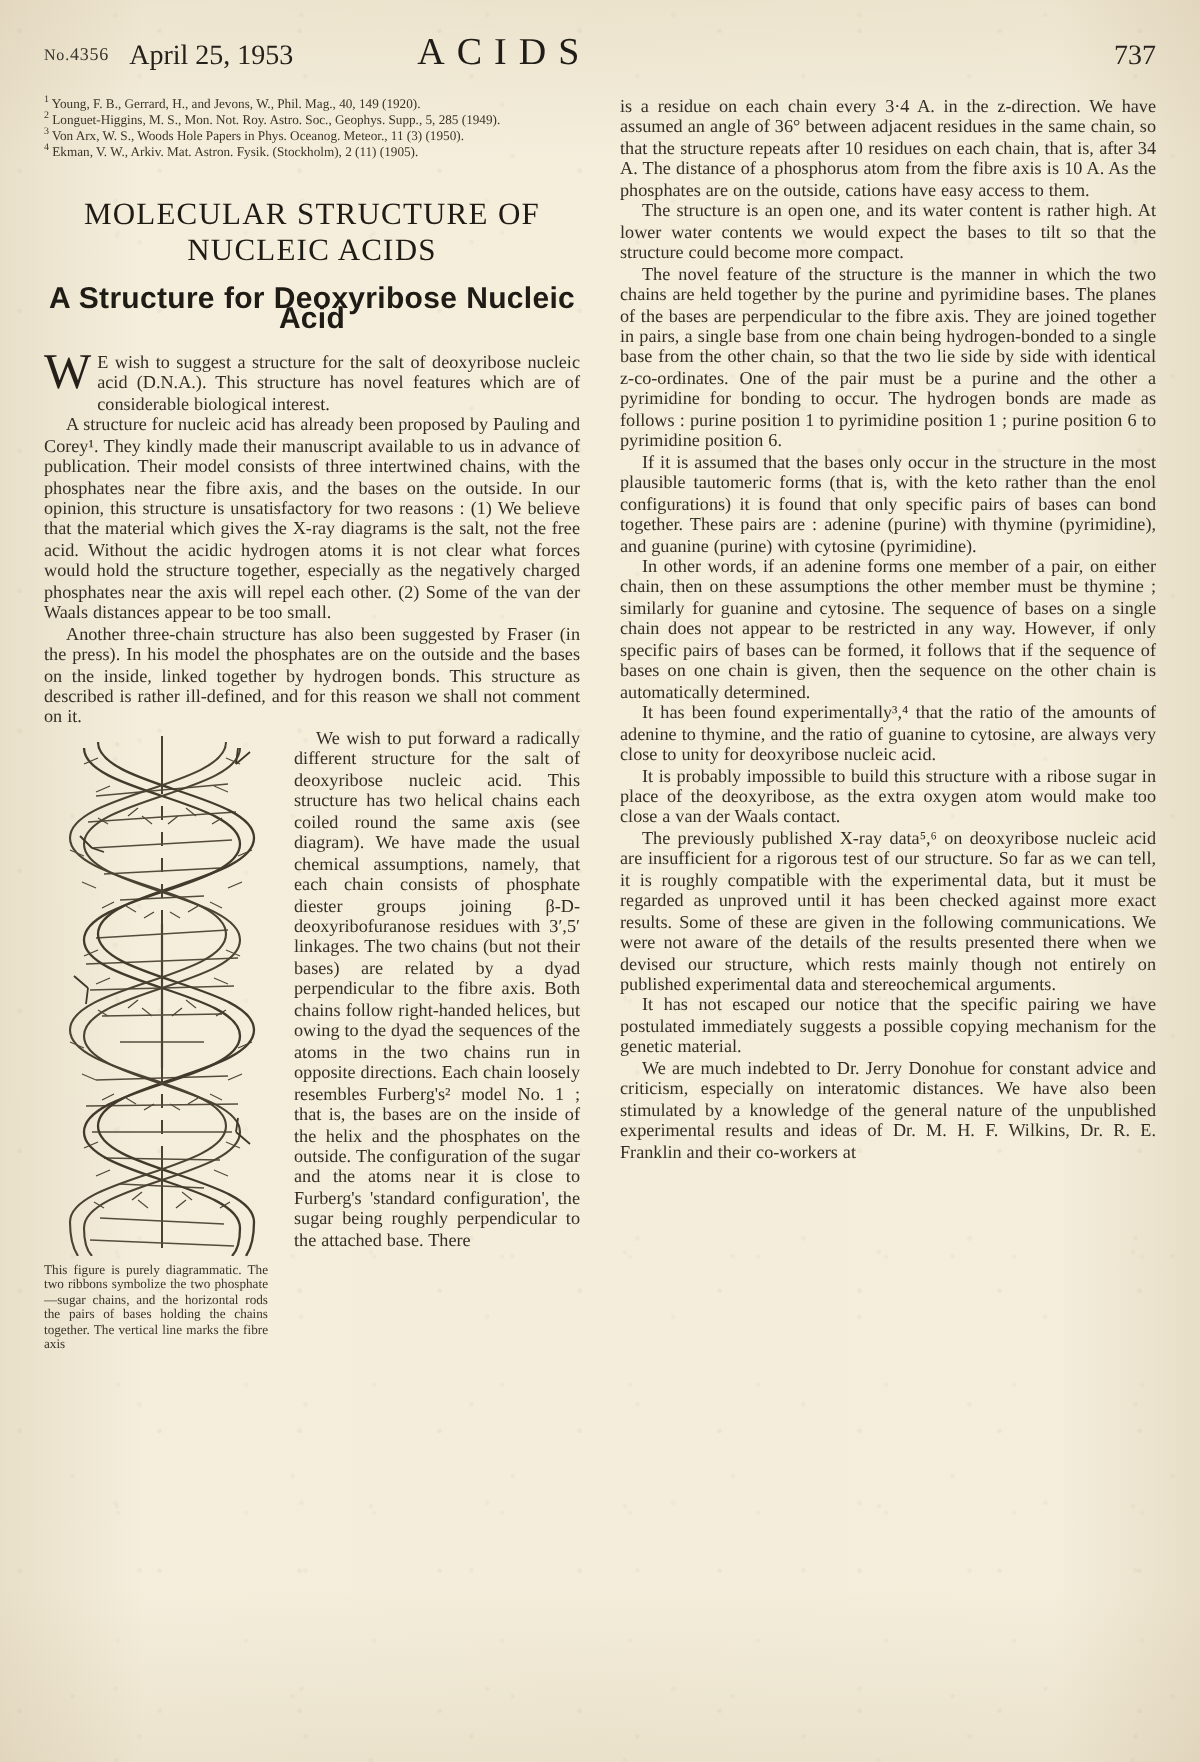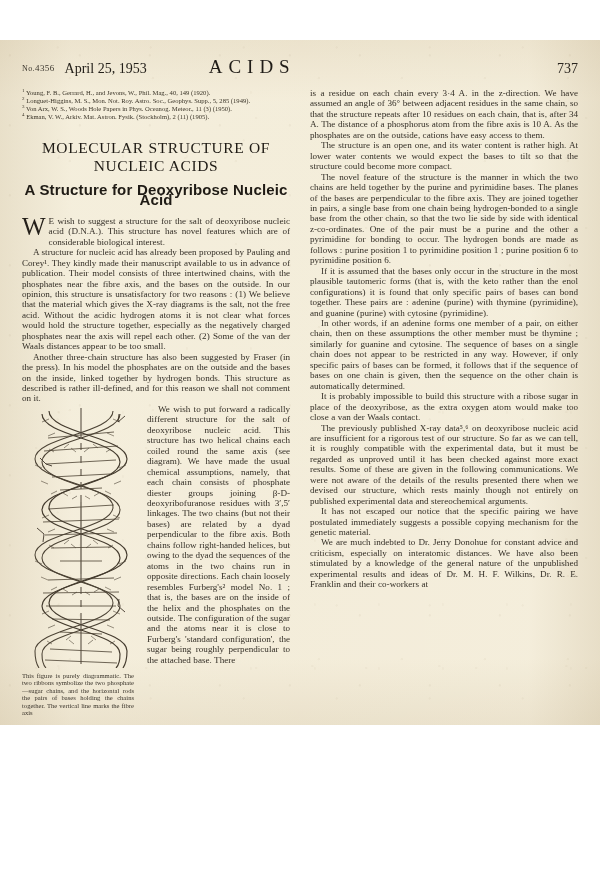--- a/index.html
+++ b/index.html
@@ -11,28 +11,27 @@
     width: 600px;
     height: 881px;
     overflow: hidden;
     font-family: "Liberation Serif", "DejaVu Serif", serif;
   }
 
   
   #page {
     position: relative;
     width: 600px;
-    height: 685px;
+    height: 881px;
     background: #f3ecd8;
     background-image:
       linear-gradient(90deg, rgba(205,190,160,0.28) 0%, rgba(255,252,244,0.10) 12%, rgba(255,253,246,0.05) 50%, rgba(255,252,243,0.10) 88%, rgba(205,190,160,0.30) 100%),
       linear-gradient(180deg, rgba(215,200,170,0.30) 0%, rgba(255,253,245,0.04) 9%, rgba(255,253,245,0.02) 90%, rgba(210,195,165,0.30) 100%);
     color: #2e2a23;
     box-sizing: border-box;
-    margin-top: 40px;
   }
   
   #grain {
     position: absolute;
     inset: 0;
     pointer-events: none;
     opacity: .5;
     background-image:
       radial-gradient(circle at 14% 22%, rgba(150,130,95,.14) 0 1px, transparent 1.4px),
       radial-gradient(circle at 62% 8%, rgba(150,130,95,.10) 0 1px, transparent 1.4px),
@@ -351,20 +350,21 @@
 
       <p>We wish to put forward a radically different structure for the salt of deoxyribose nucleic acid. This structure has two helical chains each coiled round the same axis (see diagram). We have made the usual chemical assumptions, namely, that each chain consists of phosphate diester groups joining β-D-deoxyribofuranose residues with 3′,5′ linkages. The two chains (but not their bases) are related by a dyad perpendicular to the fibre axis. Both chains follow right-handed helices, but owing to the dyad the sequences of the atoms in the two chains run in opposite directions. Each chain loosely resembles Furberg's² model No. 1 ; that is, the bases are on the inside of the helix and the phosphates on the outside. The configuration of the sugar and the atoms near it is close to Furberg's 'standard configuration', the sugar being roughly perpendicular to the attached base. There</p>
     </div>
 
     <div class="col" id="col-right">
       <p class="noindent">is a residue on each chain every 3·4 A. in the z-direction. We have assumed an angle of 36° between adjacent residues in the same chain, so that the structure repeats after 10 residues on each chain, that is, after 34 A. The distance of a phosphorus atom from the fibre axis is 10 A. As the phosphates are on the outside, cations have easy access to them.</p>
       <p>The structure is an open one, and its water content is rather high. At lower water contents we would expect the bases to tilt so that the structure could become more compact.</p>
       <p>The novel feature of the structure is the manner in which the two chains are held together by the purine and pyrimidine bases. The planes of the bases are perpendicular to the fibre axis. They are joined together in pairs, a single base from one chain being hydrogen-bonded to a single base from the other chain, so that the two lie side by side with identical z-co-ordinates. One of the pair must be a purine and the other a pyrimidine for bonding to occur. The hydrogen bonds are made as follows : purine position 1 to pyrimidine position 1 ; purine position 6 to pyrimidine position 6.</p>
       <p>If it is assumed that the bases only occur in the structure in the most plausible tautomeric forms (that is, with the keto rather than the enol configurations) it is found that only specific pairs of bases can bond together. These pairs are : adenine (purine) with thymine (pyrimidine), and guanine (purine) with cytosine (pyrimidine).</p>
       <p>In other words, if an adenine forms one member of a pair, on either chain, then on these assumptions the other member must be thymine ; similarly for guanine and cytosine. The sequence of bases on a single chain does not appear to be restricted in any way. However, if only specific pairs of bases can be formed, it follows that if the sequence of bases on one chain is given, then the sequence on the other chain is automatically determined.</p>
+      <p>It has been found experimentally³,⁴ that the ratio of the amounts of adenine to thymine, and the ratio of guanine to cytosine, are always very close to unity for deoxyribose nucleic acid.</p>
       <p>It is probably impossible to build this structure with a ribose sugar in place of the deoxyribose, as the extra oxygen atom would make too close a van der Waals contact.</p>
       <p>The previously published X-ray data⁵,⁶ on deoxyribose nucleic acid are insufficient for a rigorous test of our structure. So far as we can tell, it is roughly compatible with the experimental data, but it must be regarded as unproved until it has been checked against more exact results. Some of these are given in the following communications. We were not aware of the details of the results presented there when we devised our structure, which rests mainly though not entirely on published experimental data and stereochemical arguments.</p>
       <p>It has not escaped our notice that the specific pairing we have postulated immediately suggests a possible copying mechanism for the genetic material.</p>
       <p>We are much indebted to Dr. Jerry Donohue for constant advice and criticism, especially on interatomic distances. We have also been stimulated by a knowledge of the general nature of the unpublished experimental results and ideas of Dr. M. H. F. Wilkins, Dr. R. E. Franklin and their co-workers at</p>
     </div>
   </div>
 
   <div id="grain"></div>
 </div>
 

